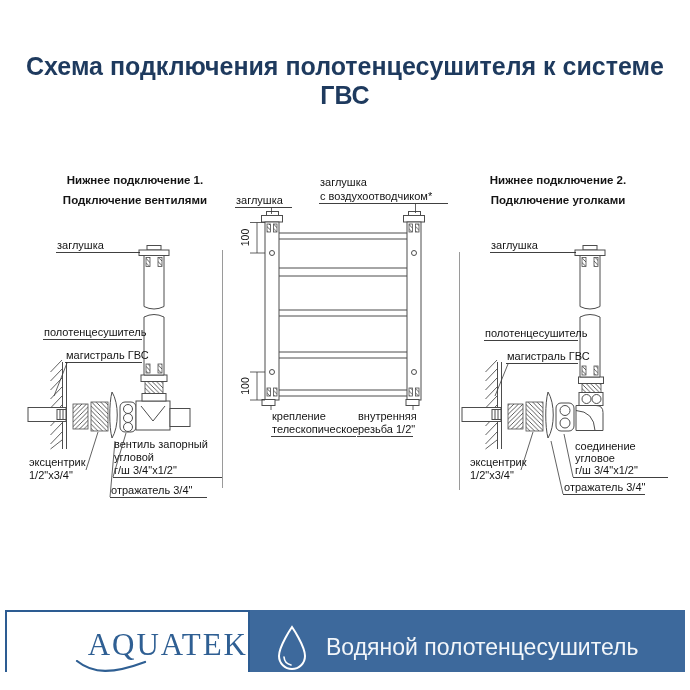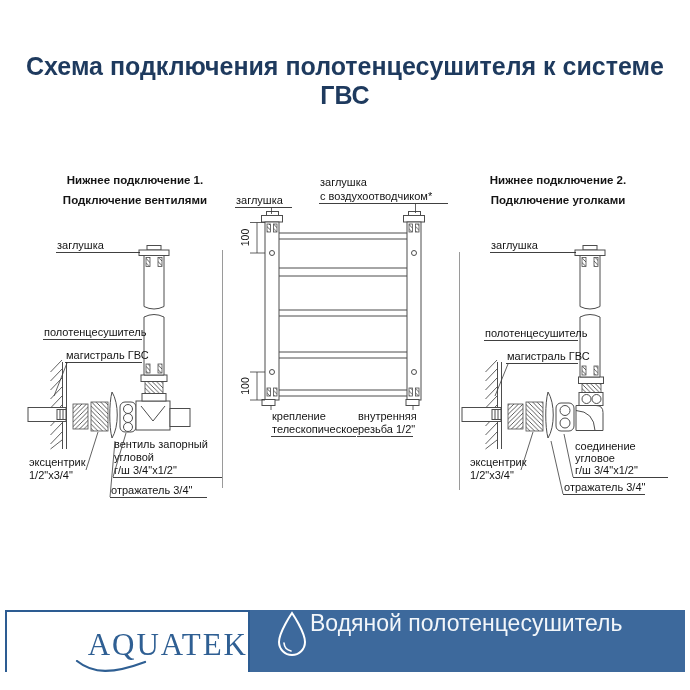--- a/index.html
+++ b/index.html
@@ -31,22 +31,22 @@
     width:245px; box-sizing:border-box; background:#ffffff;
     border:2px solid #2d5c92; position:relative;
     display:flex; align-items:center; justify-content:flex-end;
   }
   .logo-text {
     font-family:"Liberation Serif", serif; font-size:31px;
     color:#2f5f93; letter-spacing:2px; margin-top:-6px;
   }
   .swoosh { position:absolute; left:68px; top:48px; }
   .band {
-    flex:1; background:#3d699c; display:flex; align-items:flex-start;
-    padding-left:24px; box-sizing:border-box;
+    flex:1; background:#3d699c; display:flex; align-items:center;
+    padding-left:24px; gap:16px; box-sizing:border-box;
   }
   .tagline { font-size:23px; color:#f2f6fa; }
 </style>
 </head>
 <body>
 
 <div class="page">
 
   <div class="title">Схема подключения полотенцесушителя к системе ГВС</div>
 

